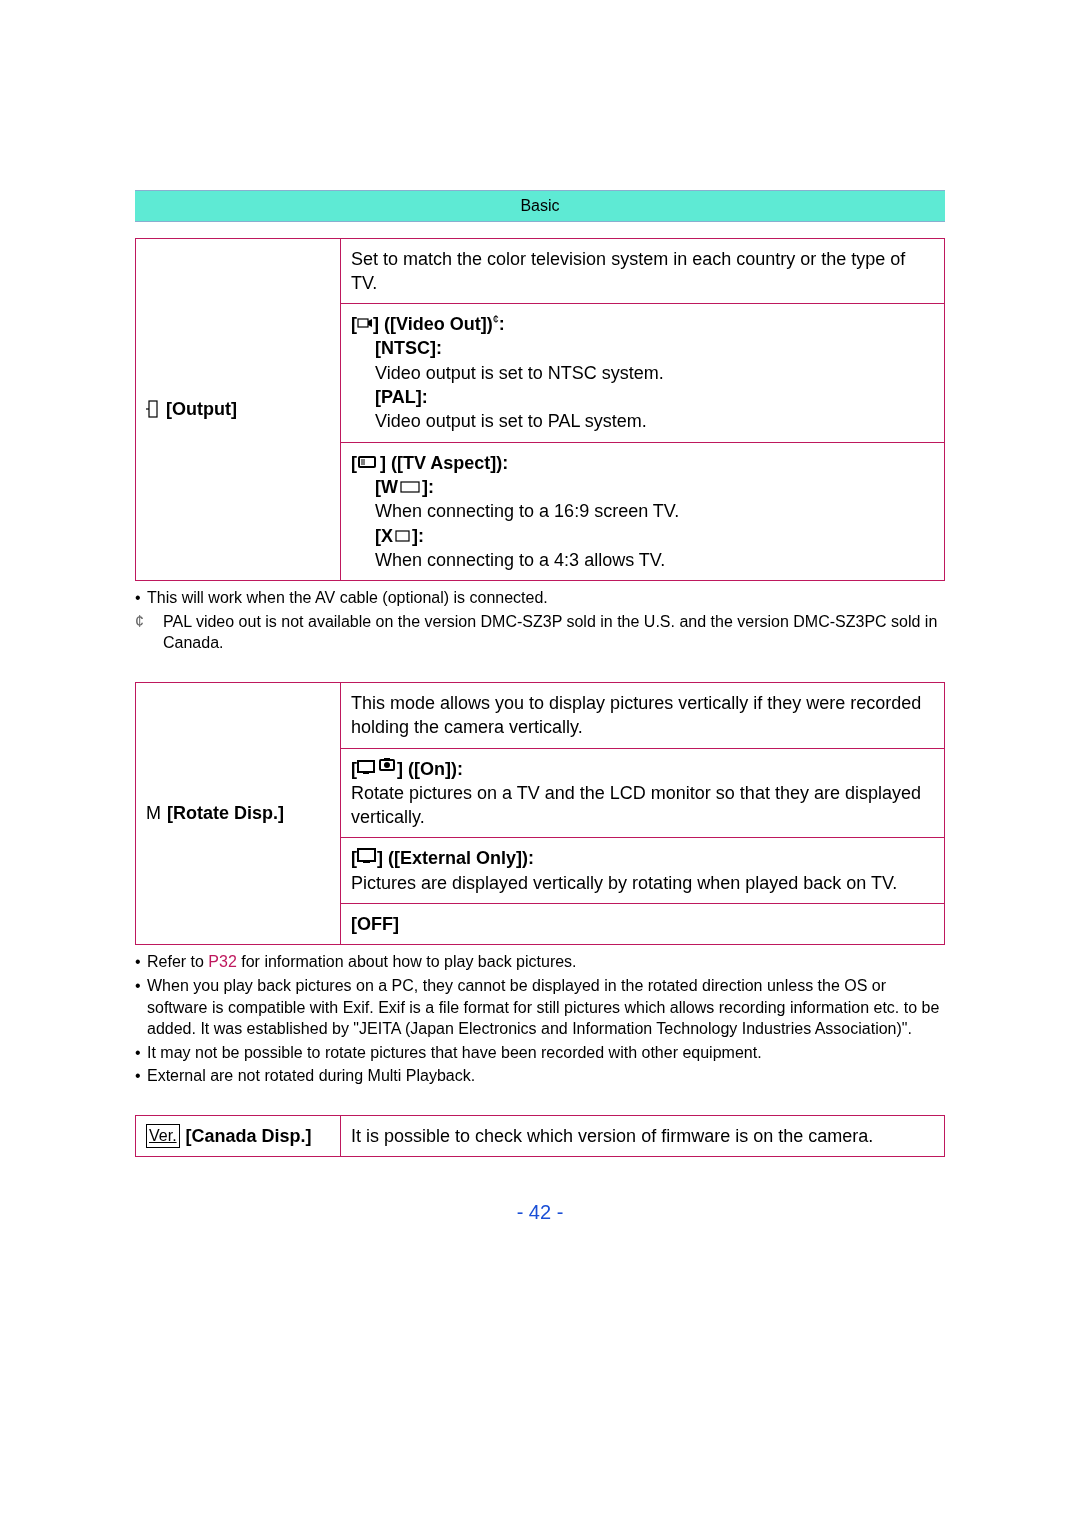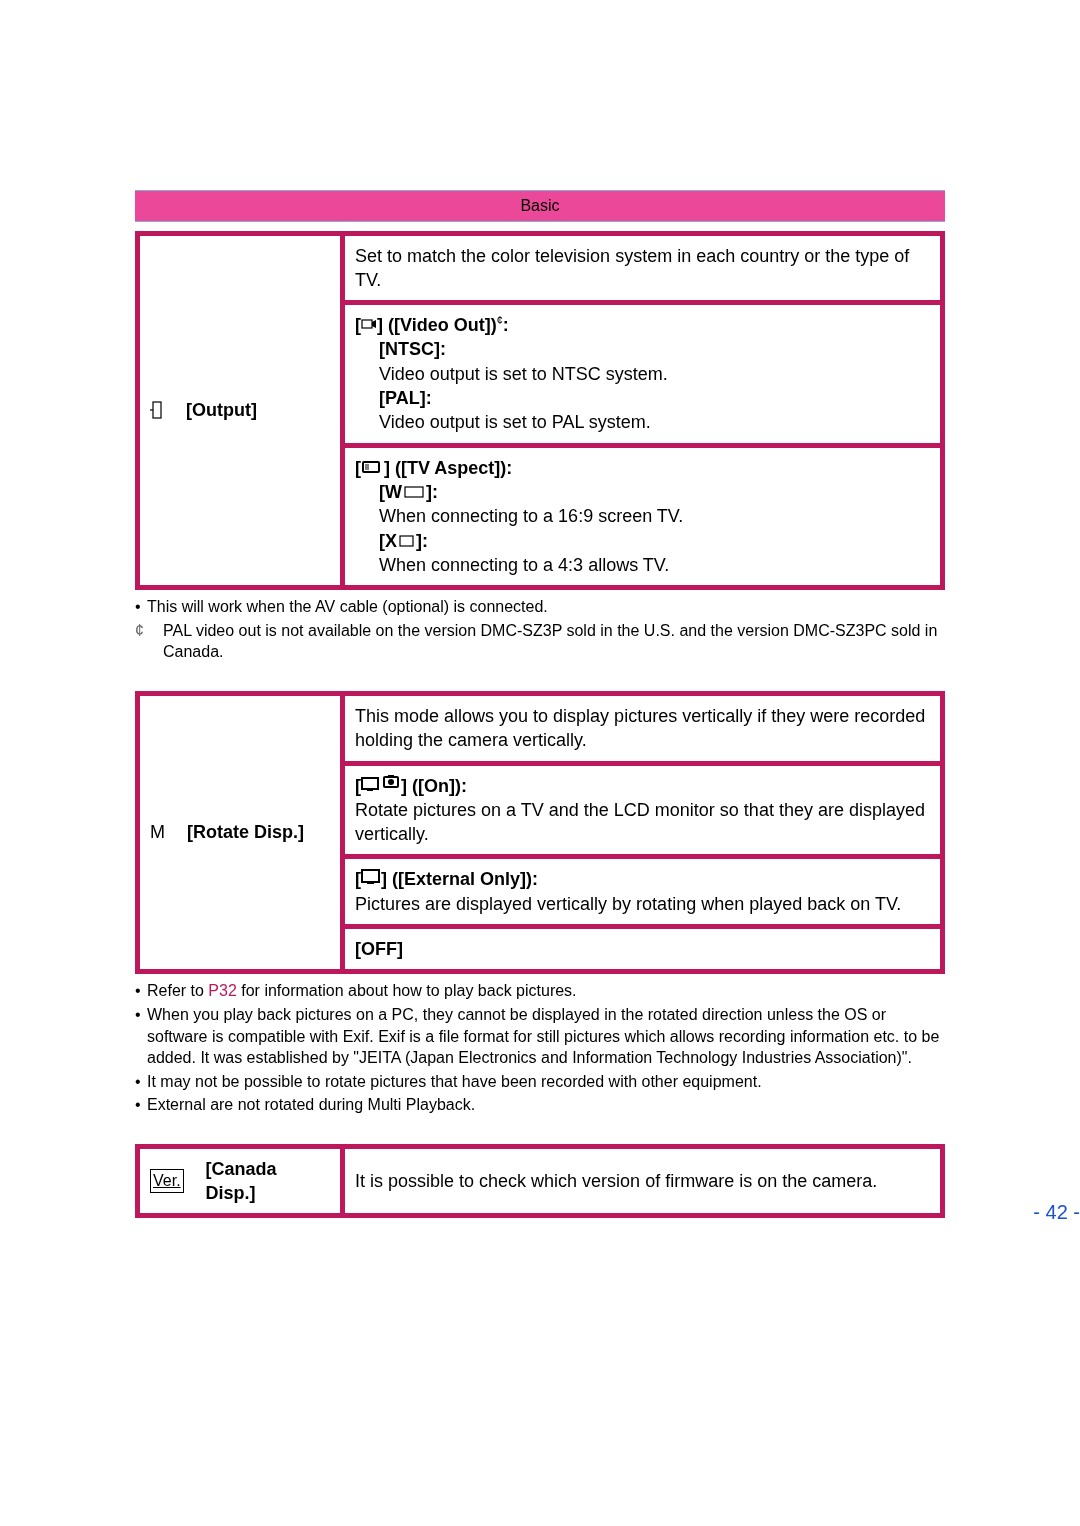--- a/index.html
+++ b/index.html
@@ -10,46 +10,46 @@
     height: 1526px;
     position: relative;
     color: #000;
     font-size: 18px;
     line-height: 1.35;
   }
   .page {
     padding: 190px 135px 0 135px;
   }
   .section-header {
-    background: #ec4899;
+    background: #5eead4;
     border-top: 1px solid #8aaed0;
     border-bottom: 1px solid #8aaed0;
     text-align: center;
     font-size: 16px;
     padding: 4px 16px;
-    margin-bottom: 9px;
+    margin-bottom: 16px;
   }
   table.box {
     width: 100%;
     border-collapse: collapse;
     border: 1px solid #000;
     margin-bottom: 6px;
   }
   table.box td {
-    border: 5px solid #be185d;
+    border: 1px solid #be185d;
     padding: 8px 10px;
     vertical-align: middle;
   }
   .left-col {
     width: 205px;
   }
   .lbl-line {
     display: flex;
     align-items: center;
-    gap: 22px;
+    gap: 6px;
   }
   .icon-slot {
     display: inline-flex;
     align-items: center;
     justify-content: center;
   }
   .indent { padding-left: 24px; }
   .notes {
     font-size: 16px;
     line-height: 1.35;
@@ -62,21 +62,21 @@
   .notes .bullet .dot { width: 12px; flex-shrink:0; }
   .notes .star-row { display:flex; }
   .notes .star { width: 28px; flex-shrink:0; color:#666; }
   .notes .starbody { flex:1; }
   .link { color: #be185d; }
   .page-num {
     position: absolute;
     bottom: 300px;
     left: 0;
     width: 100%;
-    text-align: right;
+    text-align: center;
     font-size: 20px;
     color: #1a4fd6;
   }
   .bold { font-weight: bold; }
   svg { display: inline-block; vertical-align: middle; }
   .tv-aspect-icon { margin-right:3px; }
 </style>
 </head>
 <body>
 

